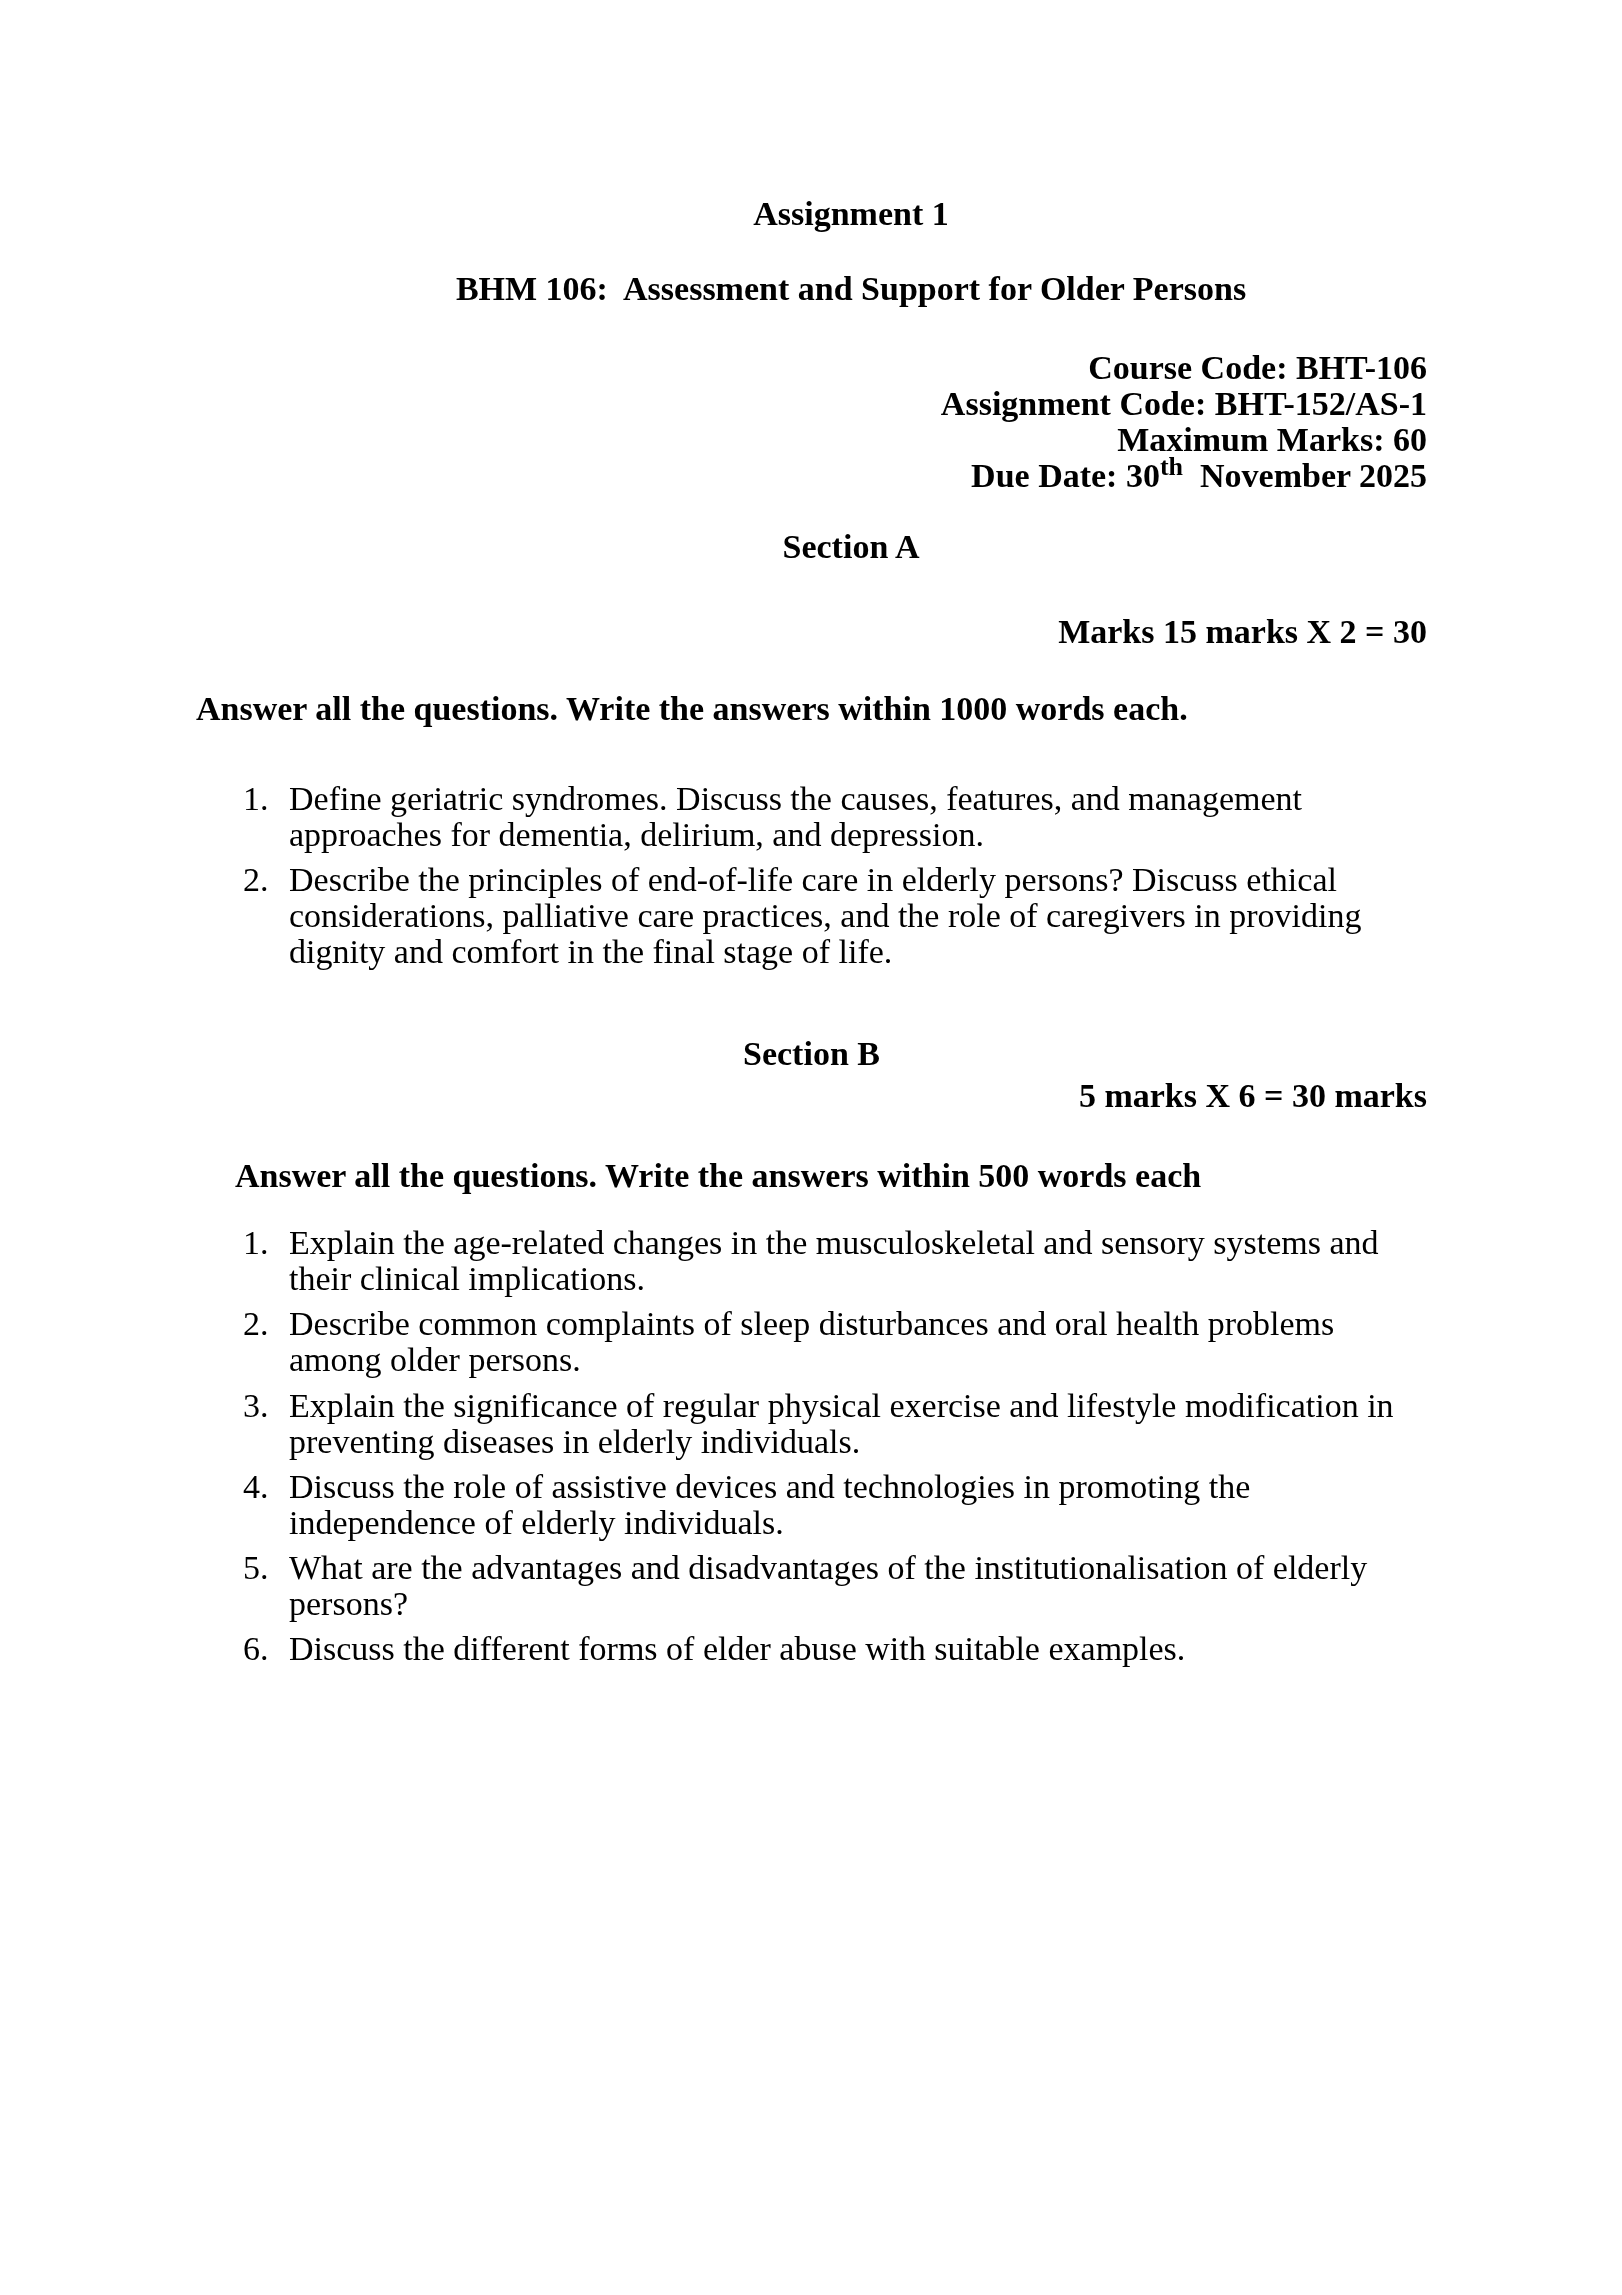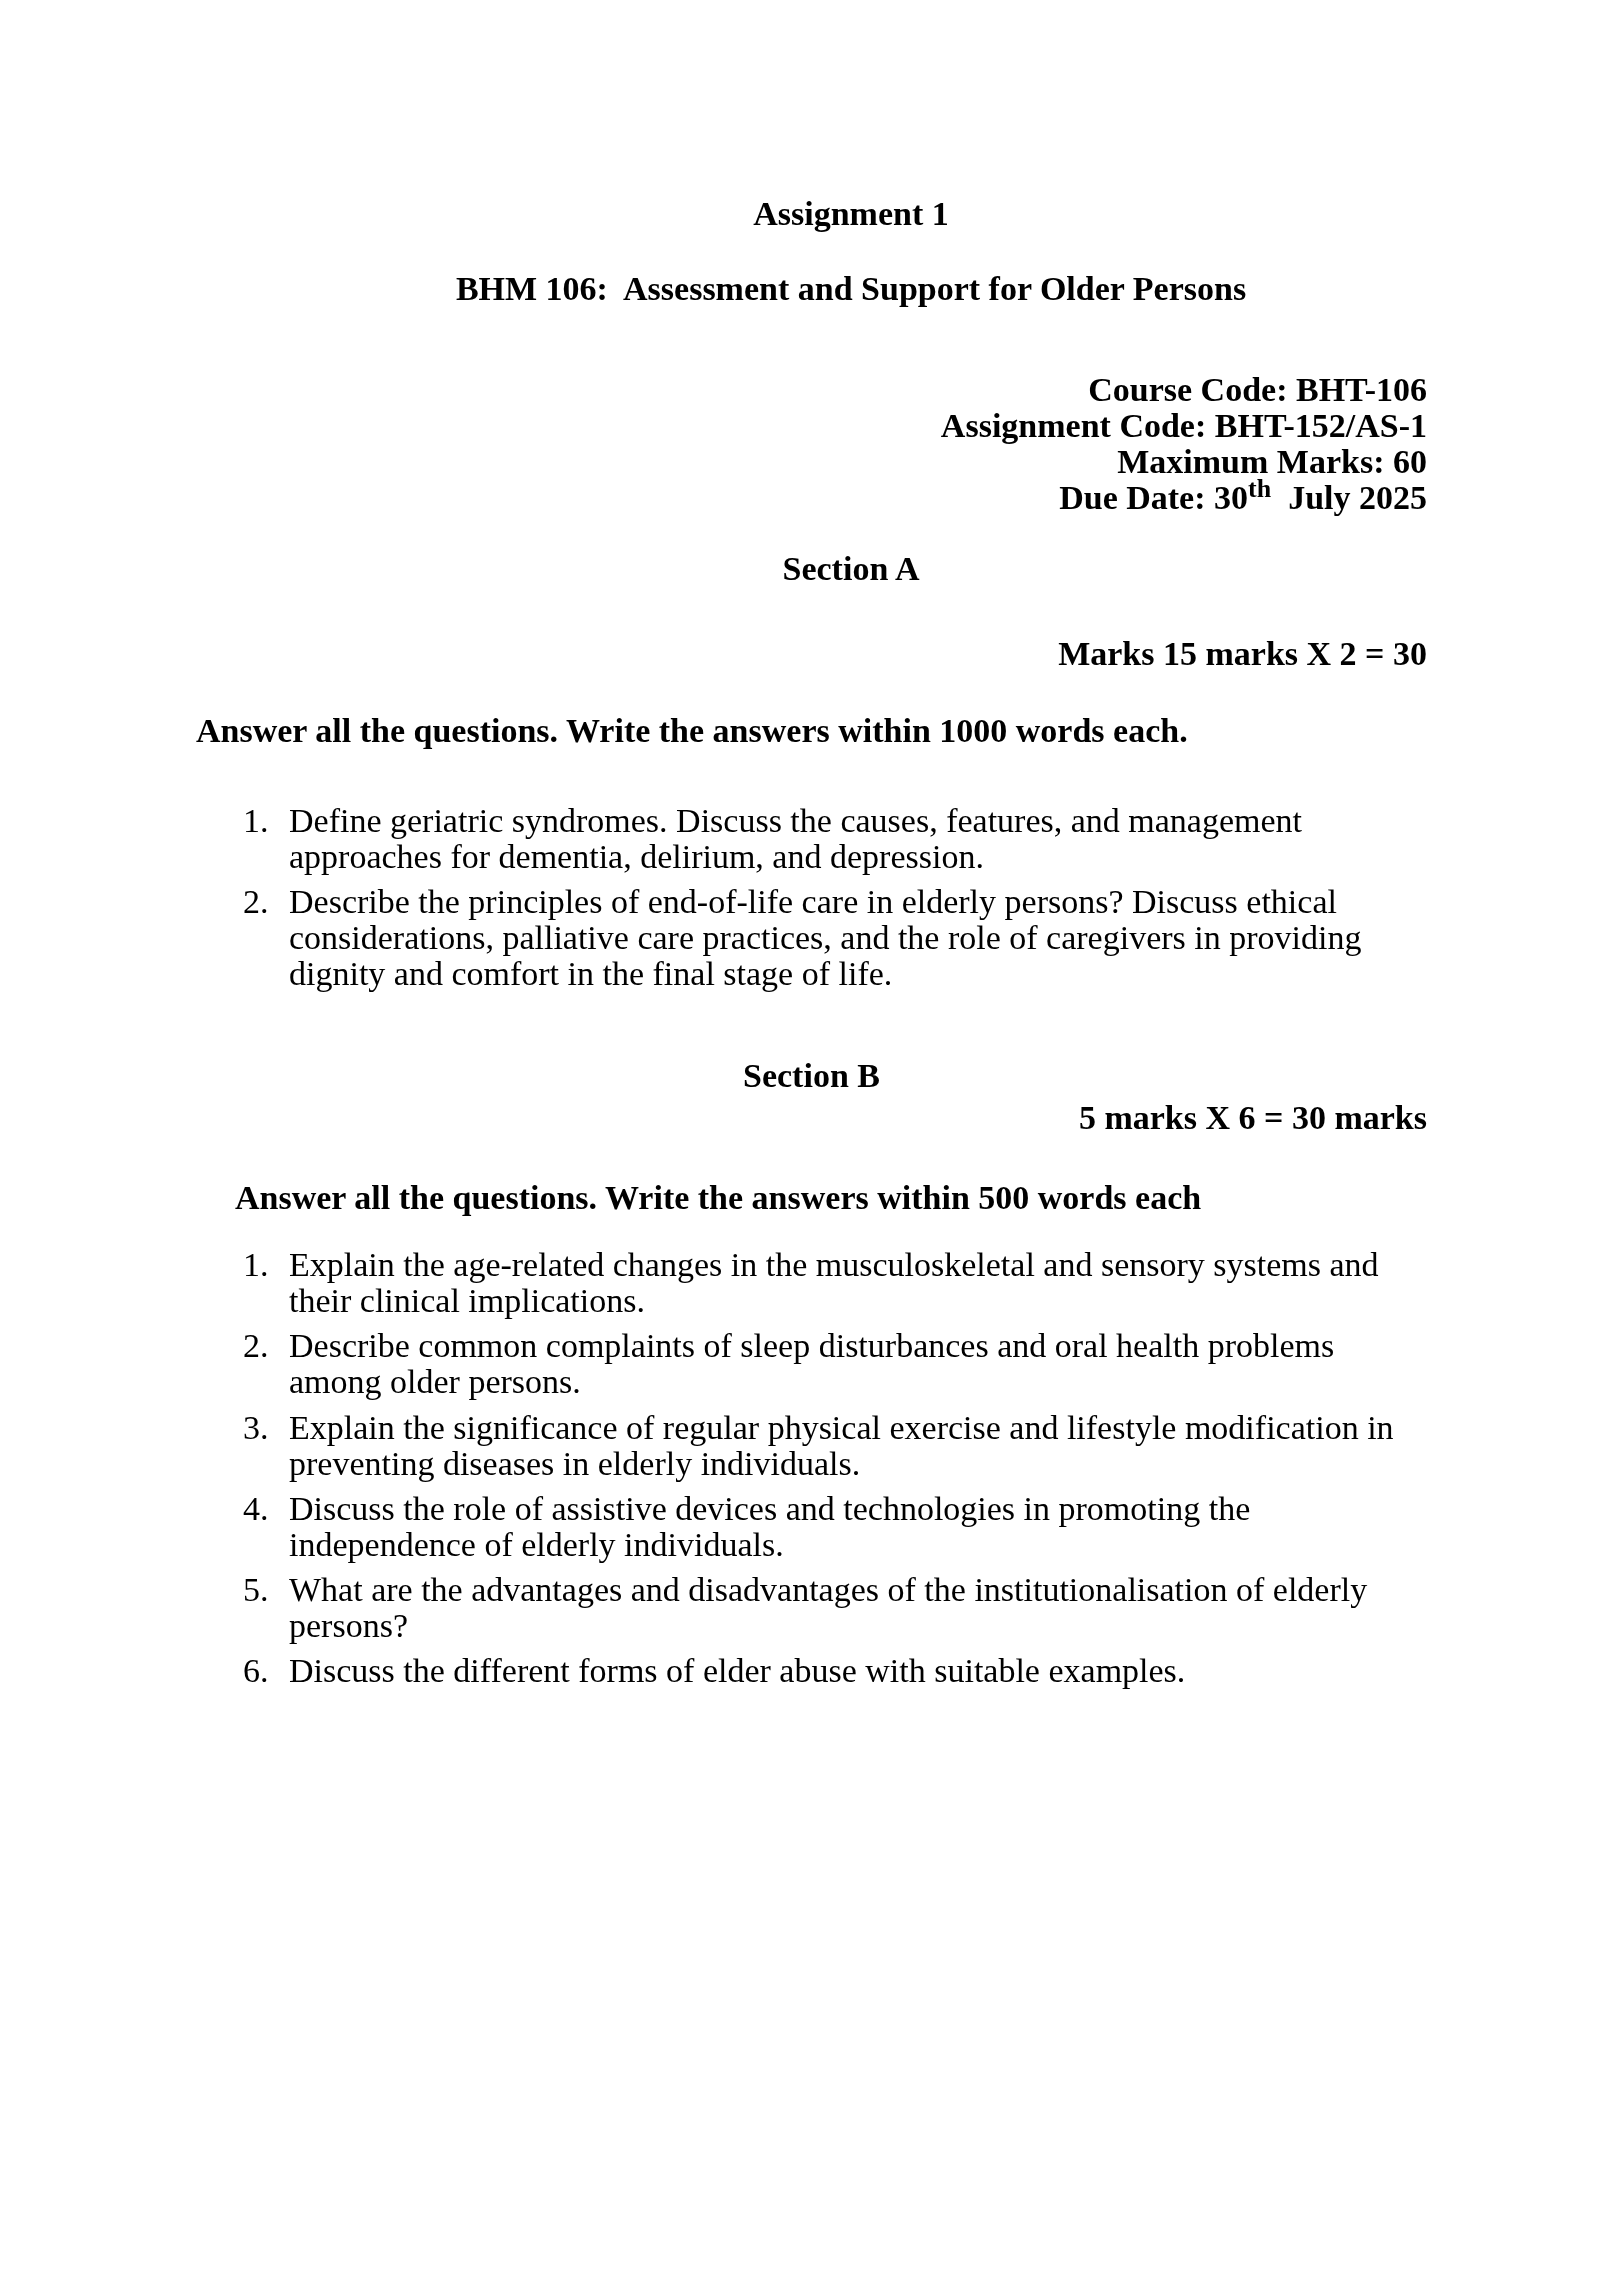--- a/index.html
+++ b/index.html
@@ -19,21 +19,21 @@
   .bold{font-weight:bold;}
   .center{text-align:center;}
   
   .shift{padding-left:79px;}
   .right{text-align:right;}
   .pre{white-space:pre-wrap;text-align:center;}
   .sup{font-size:26px;vertical-align:super;line-height:0;}
 
   .title1{margin-top:196px;}
   .title2{margin-top:39px;}
-  .meta{margin-top:65px;}
+  .meta{margin-top:43px;}
   .section-a-heading{margin-top:35px;}
   .marks-a{margin-top:49px;}
   .answer-a{margin-top:41px;}
   .list-a{margin-top:54px;}
   .section-b-heading{margin-top:66px;}
   .marks-b{margin-top:6px;}
   .answer-b{margin-top:44px;padding-left:39px;}
   .list-b{margin-top:31px;}
 
   .qlist{padding-left:47px;}
@@ -48,21 +48,21 @@
 <div class="page">
 
   <div class="bold center shift title1">Assignment 1</div>
 
   <div class="bold center shift pre title2">BHM 106:  Assessment and Support for Older Persons</div>
 
   <div class="bold right meta">
     <div>Course Code: BHT-106</div>
     <div>Assignment Code: BHT-152/AS-1</div>
     <div>Maximum Marks: 60</div>
-    <div><span>Due Date: 30</span><span class="sup">th</span><span class="pre">  July 2025</span></div>
+    <div><span>Due Date: 30</span><span class="sup">th</span><span class="pre">  November 2025</span></div>
   </div>
 
   <div class="bold center shift section-a-heading">Section A</div>
 
   <div class="bold right marks-a">Marks 15 marks X 2 = 30</div>
 
   <div class="bold answer-a">Answer all the questions. Write the answers within 1000 words each.</div>
 
   <div class="qlist list-a">
       <div class="qrow">

